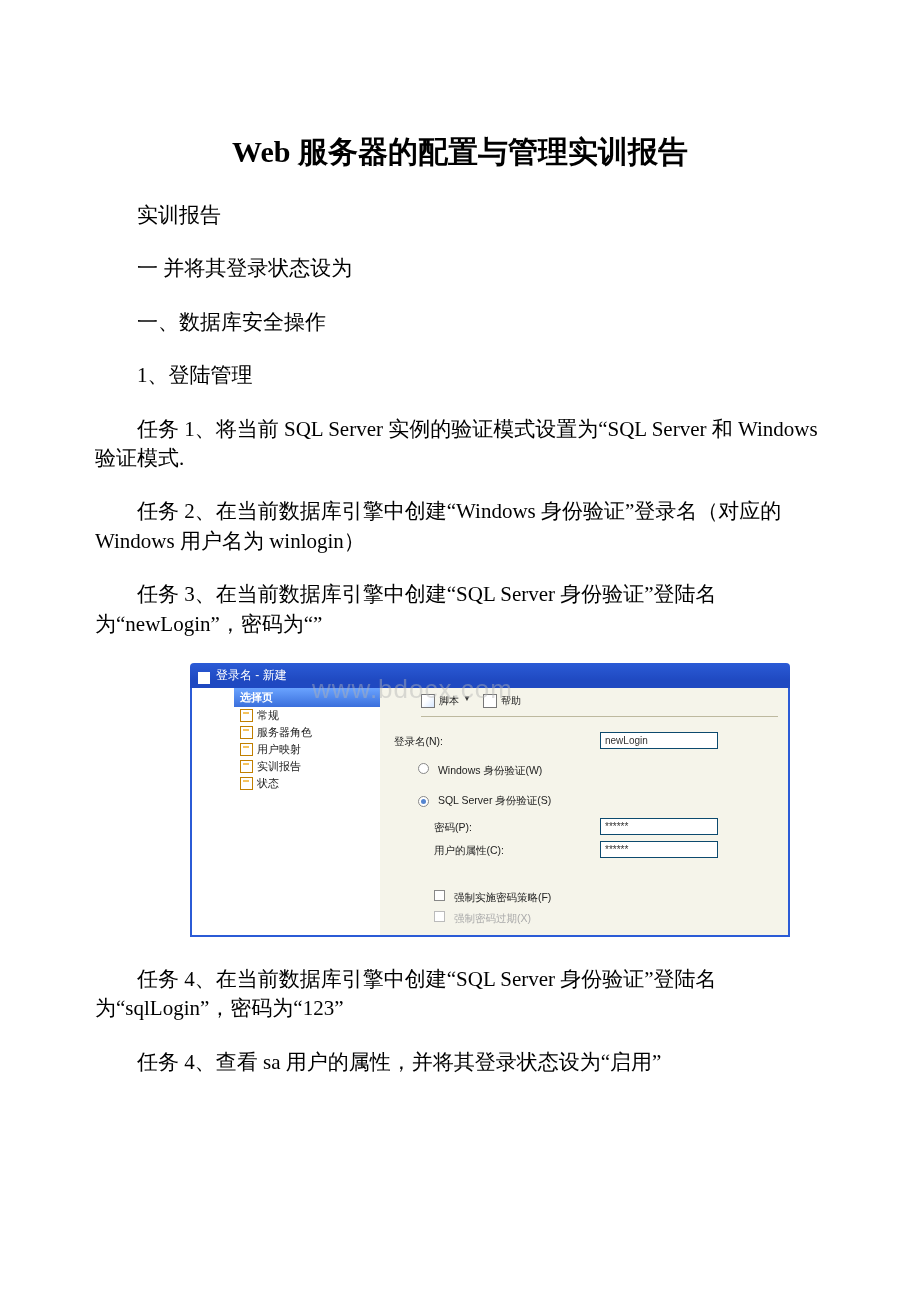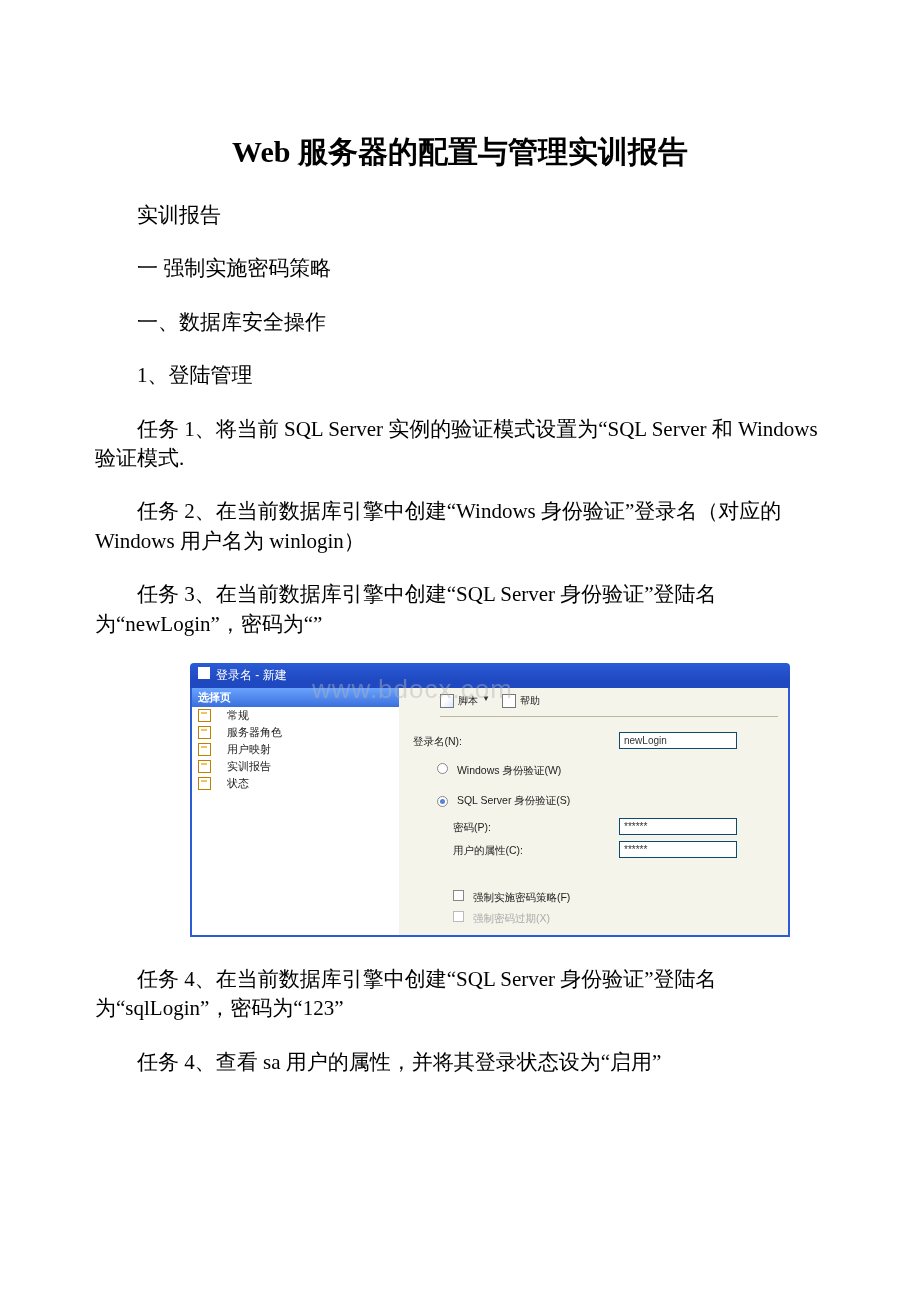--- a/index.html
+++ b/index.html
@@ -32,21 +32,21 @@
       margin: 20px 0 28px 95px;
       width: 600px;
     }
     .win-title {
       background: linear-gradient(180deg, #2b5bd6 0%, #1f49c1 70%, #1f49c1 100%);
       color: #fff;
       font-family: "SimSun", sans-serif;
       font-size: 12px;
       padding: 4px 8px;
       display: flex;
-      align-items: flex-start;
+      align-items: flex-end;
       gap: 6px;
       border-top-left-radius: 4px;
       border-top-right-radius: 4px;
     }
     .watermark {
       position: absolute;
       color: rgba(180,180,180,0.45);
       font-size: 26px;
       letter-spacing: 1px;
       font-family: Arial, sans-serif;
@@ -61,35 +61,36 @@
     .dialog-body {
       display: flex;
       font-family: "SimSun", sans-serif;
       font-size: 11px;
       border-left: 2px solid #2b5bd6;
       border-right: 2px solid #2b5bd6;
       border-bottom: 2px solid #2b5bd6;
       position: relative;
     }
     .left-panel {
-      width: 207px;
-      background: #fff;
+      width: 188px;
+      background: #fff;
+      padding-left: 42px;
     }
     .left-panel .header {
       background: linear-gradient(180deg, #6aa3ff 0%, #3a6fdc 100%);
       color: #fff;
       padding: 2px 6px;
       font-weight: bold;
       font-size: 11px;
     }
     .tree-item {
       display: flex;
       align-items: center;
       padding: 1px 6px;
-      gap: 16px;
+      gap: 4px;
       font-size: 11px;
       color: #222;
     }
     .tree-item .page-icon {
       width: 13px; height: 13px;
       display: inline-block;
       background: #fff;
       border: 1px solid #c17f00;
       position: relative;
     }
@@ -183,21 +184,21 @@
     .chk.disabled { border-color: #bbb; }
     .form-row.disabled { color: #aaa; }
   </style>
 </head>
 <body>
 
 <div class="document">
   <h1>Web 服务器的配置与管理实训报告</h1>
 
   <p class="para">实训报告</p>
-  <p class="para">一 强制实施密码策略</p>
+  <p class="para">一 并将其登录状态设为</p>
   <p class="para">一、数据库安全操作</p>
   <p class="para">1、登陆管理</p>
   <p class="para">任务 1、将当前 SQL Server 实例的验证模式设置为“SQL Server 和 Windows 验证模式.</p>
   <p class="para">任务 2、在当前数据库引擎中创建“Windows 身份验证”登录名（对应的 Windows 用户名为 winlogin）</p>
   <p class="para">任务 3、在当前数据库引擎中创建“SQL Server 身份验证”登陆名为“newLogin”，密码为“”</p>
 
   <div class="dialog-wrap">
     <div class="win-title">
       <span class="icon-box"></span>
       <span>登录名 - 新建</span>

